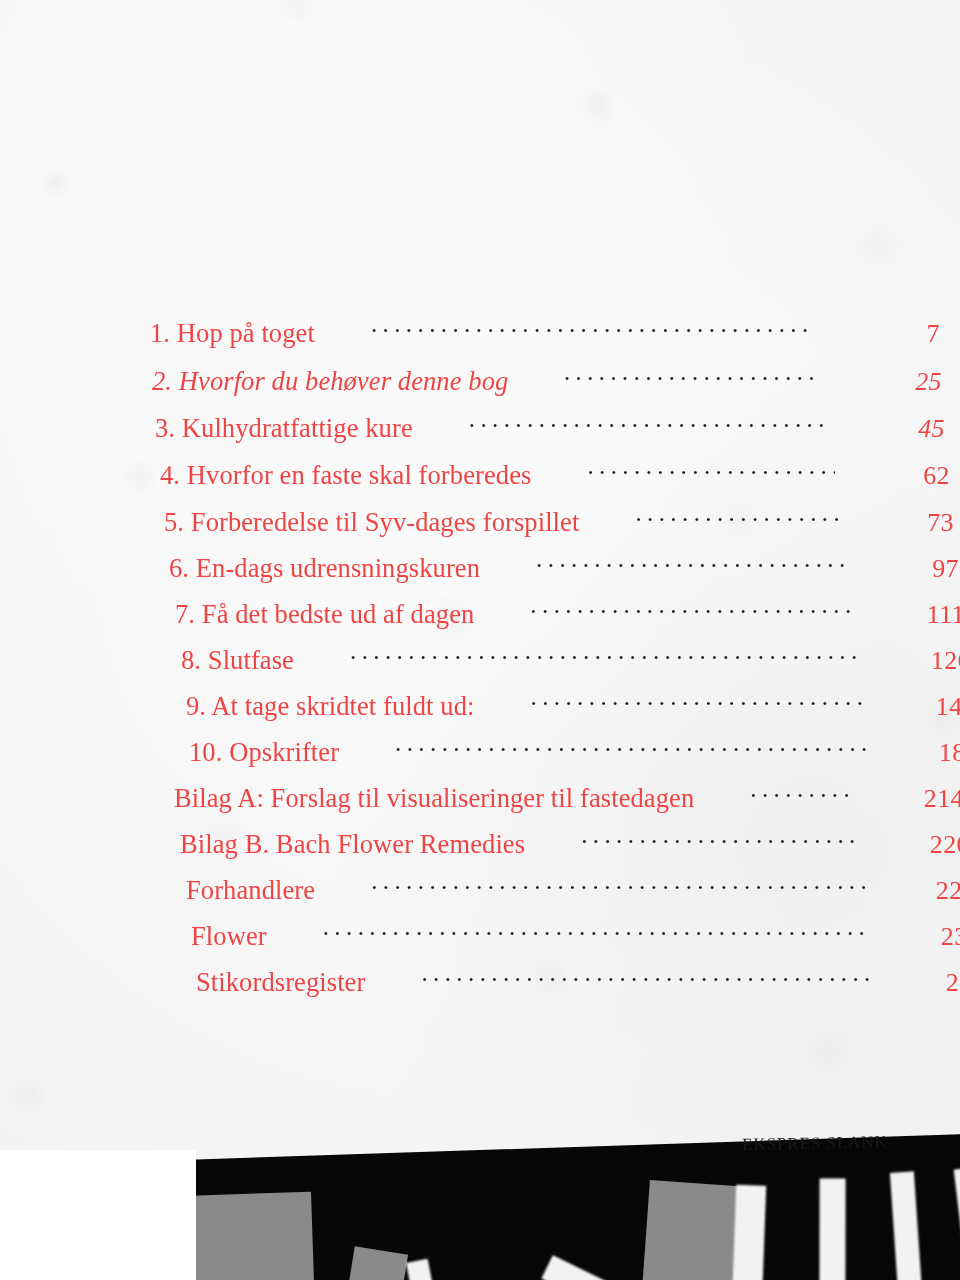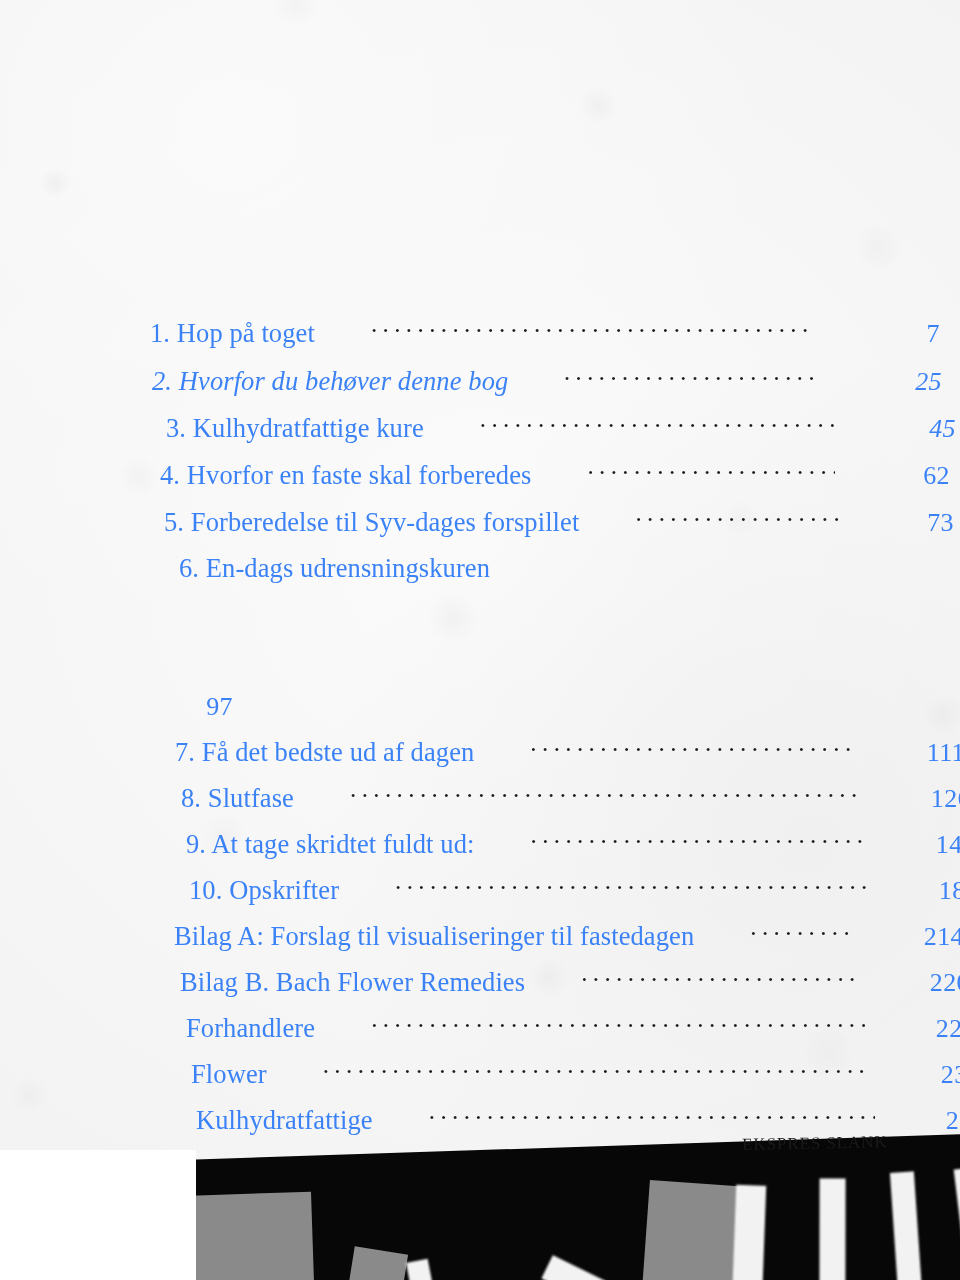--- a/index.html
+++ b/index.html
@@ -89,21 +89,21 @@
     left: 150px;
     top: 318px;
     width: 830px;
   }
 
   .toc-row {
     display: flex;
     align-items: baseline;
     width: 790px;
     margin-bottom: 15px;
-    color: #3b82f6;
+    color: #ef4444;
     gap: 46px;
   }
 
   .toc-title {
     white-space: nowrap;
     font-size: 26.5px;
     letter-spacing: 0.1px;
   }
 
   .toc-leader {
@@ -128,24 +128,24 @@
     flex: 0 0 auto;
     min-width: 56px;
     text-align: right;
     font-size: 26px;
     letter-spacing: 0.4px;
   }
 
   
   .r0  { margin-left: 0px;   margin-bottom: 17px; }
   .r1  { margin-left: 2px;   margin-bottom: 16px; font-style: italic; }
-  .r2  { margin-left: 16px;   margin-bottom: 16px; justify-content: center; }
+  .r2  { margin-left: 5px;   margin-bottom: 16px; justify-content: center; }
   .r3  { margin-left: 10px;  margin-bottom: 16px; }
   .r4  { margin-left: 14px;  margin-bottom: 15px; }
-  .r5  { margin-left: 19px;  margin-bottom: 15px; flex-direction: column; }
+  .r5  { margin-left: 19px;  margin-bottom: 15px; }
   .r6  { margin-left: 25px;  margin-bottom: 15px; }
   .r7  { margin-left: 31px;  margin-bottom: 15px; }
   .r8  { margin-left: 36px;  margin-bottom: 15px; }
   .r9  { margin-left: 39px;  margin-bottom: 15px; }
   .r10 { margin-left: 24px;  margin-bottom: 15px; }
   .r11 { margin-left: 30px;  margin-bottom: 15px; }
   .r12 { margin-left: 36px;  margin-bottom: 15px; }
   .r13 { margin-left: 41px;  margin-bottom: 15px; }
   .r14 { margin-left: 46px;  margin-bottom: 0px;  }
 
@@ -273,21 +273,21 @@
       <span class="toc-page">222</span>
     </div>
 
     <div class="toc-row r13">
       <span class="toc-title">Flower</span>
       <span class="toc-leader"></span>
       <span class="toc-page">230</span>
     </div>
 
     <div class="toc-row r14">
-      <span class="toc-title">Kulhydratfattige</span>
+      <span class="toc-title">Stikordsregister</span>
       <span class="toc-leader"></span>
       <span class="toc-page">234</span>
     </div>
 
   </div>
 
   <div class="footer">EKSPRES SLANK</div>
 
 </div>
 

